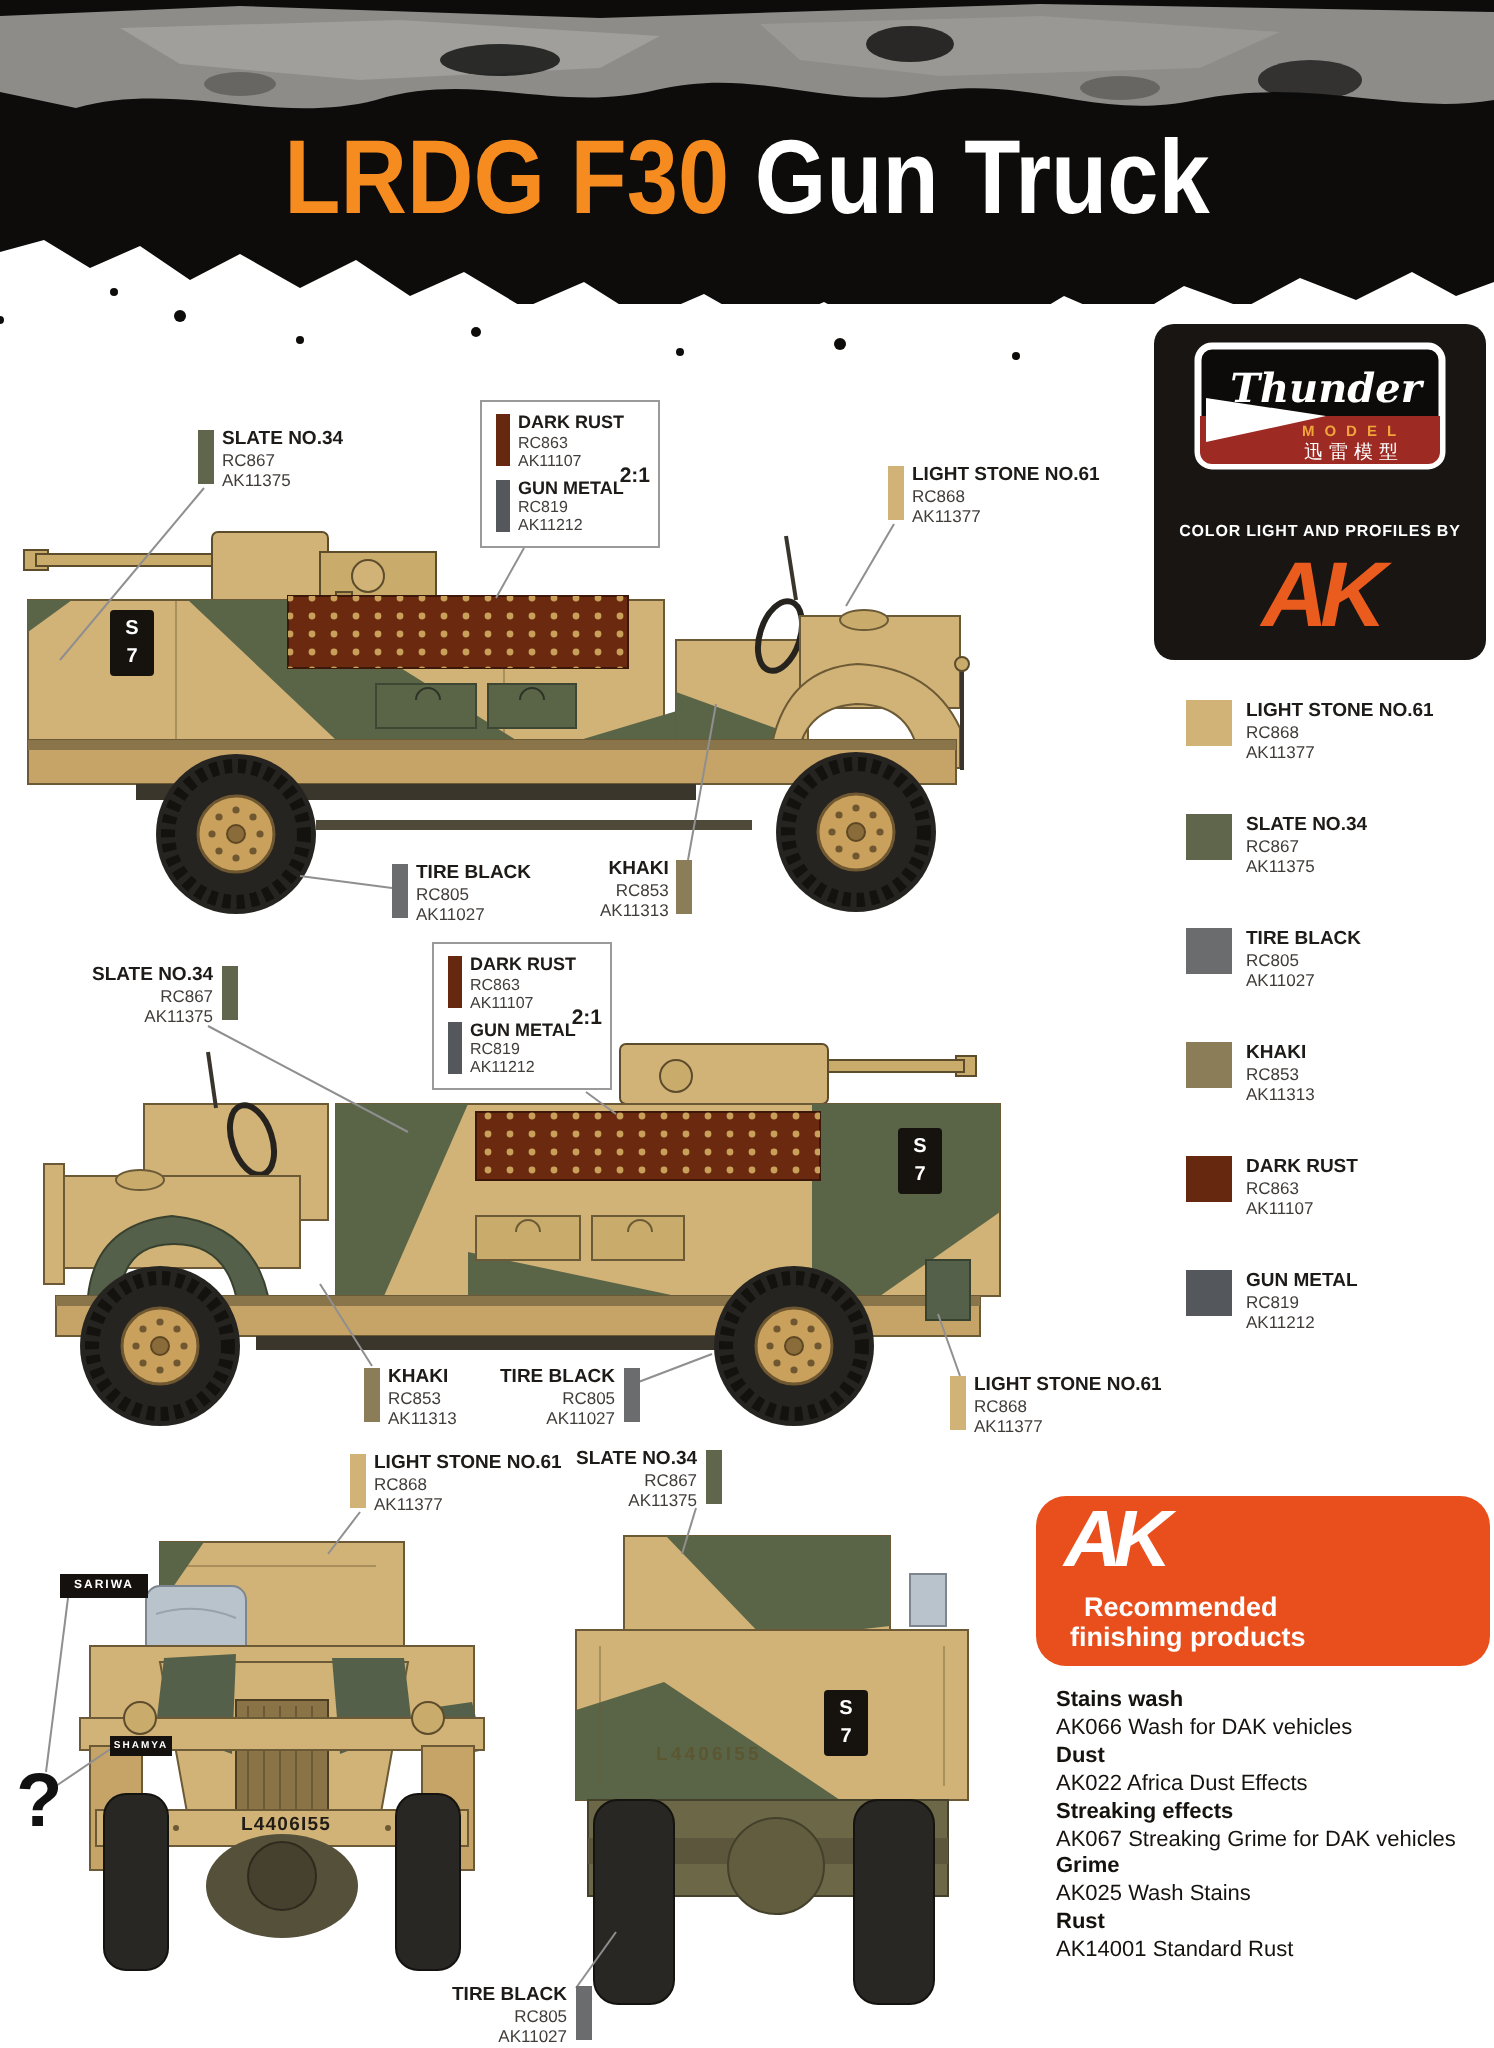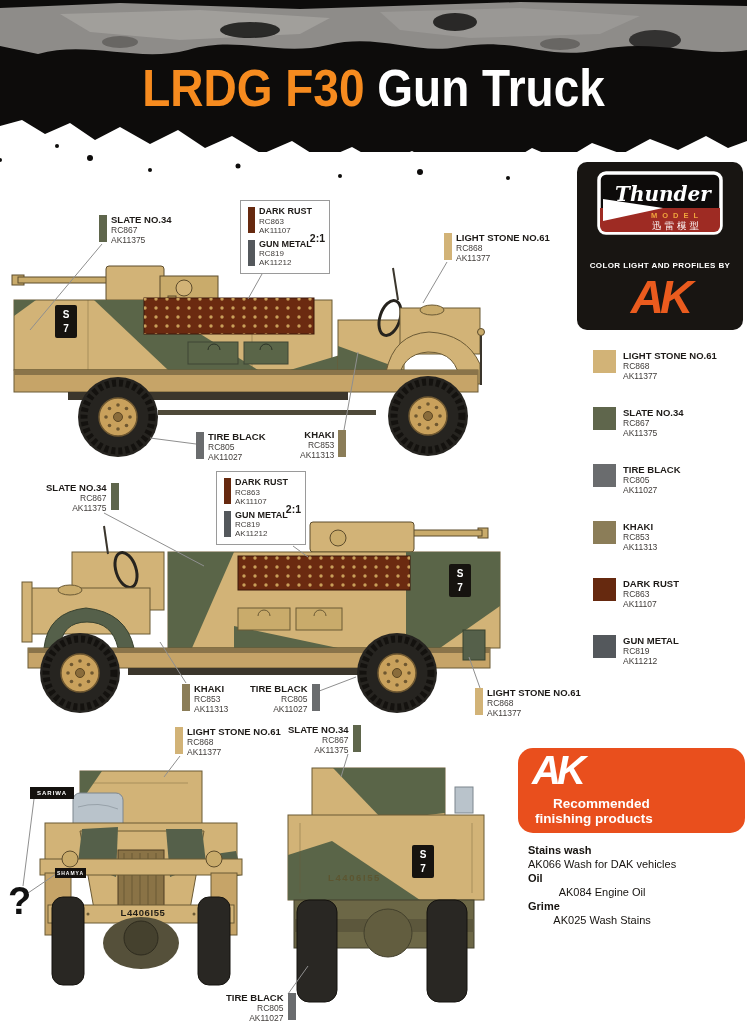--- a/index.html
+++ b/index.html
@@ -51,26 +51,26 @@
   .plate-front{position:absolute;left:112px;top:907px;width:62px;text-align:center;z-index:3;
                font-size:9.5px;font-weight:bold;color:#211d16;letter-spacing:.6px;}
   .plate-rear{position:absolute;left:328px;top:872px;z-index:3;font-size:9.5px;font-weight:bold;
               color:#5c5631;letter-spacing:1.6px;}
   .qmark{position:absolute;left:8px;top:880px;font-size:38px;font-weight:bold;color:#111;z-index:3;}
   
   .reco{position:absolute;left:518px;top:748px;width:227px;height:85px;background:#e94f1d;
         border-radius:15px;z-index:2;color:#fff;}
   .reco .ak{position:absolute;left:14px;top:0px;font-size:40px;font-weight:bold;font-style:italic;
             letter-spacing:-4px;}
-  .reco .h1{position:absolute;left:35px;top:48px;font-size:13.5px;font-weight:bold;}
+  .reco .h1{position:absolute;left:24px;top:48px;font-size:13.5px;font-weight:bold;}
   .reco .h2{position:absolute;left:17px;top:63px;font-size:13.5px;font-weight:bold;}
   .reco-list{position:absolute;left:528px;top:844px;z-index:2;color:#16130f;
              font-size:11px;line-height:13.9px;}
   .reco-list b{display:block;}
-  .reco-list span{display:block;text-align:center;}
+  .reco-list span{display:block;}
   
   .lay{position:absolute;z-index:1;}
   .leaders{position:absolute;left:0;top:0;z-index:2;pointer-events:none;}
 </style>
 </head>
 <body>
 
 <div class="page">
 
   <div class="banner">
@@ -529,22 +529,30 @@
     <div class="ak">AK</div>
     <div class="h1">Recommended</div>
     <div class="h2">finishing products</div>
   </div>
   <div class="reco-list">
     <div class="ri">
       <b>Stains wash</b>
       <span>AK066 Wash for DAK vehicles</span>
       </div>
     <div class="ri">
-      <b>Oil</b>
-      <span>AK084 Engine Oil</span>
+      <b>Dust</b>
+      <span>AK022 Africa Dust Effects</span>
+      </div>
+    <div class="ri">
+      <b>Streaking effects</b>
+      <span>AK067 Streaking Grime for DAK vehicles</span>
       </div>
     <div class="ri">
       <b>Grime</b>
       <span>AK025 Wash Stains</span>
       </div>
+    <div class="ri">
+      <b>Rust</b>
+      <span>AK14001 Standard Rust</span>
+      </div>
   </div>
 
 </div>
 
 </body></html>

